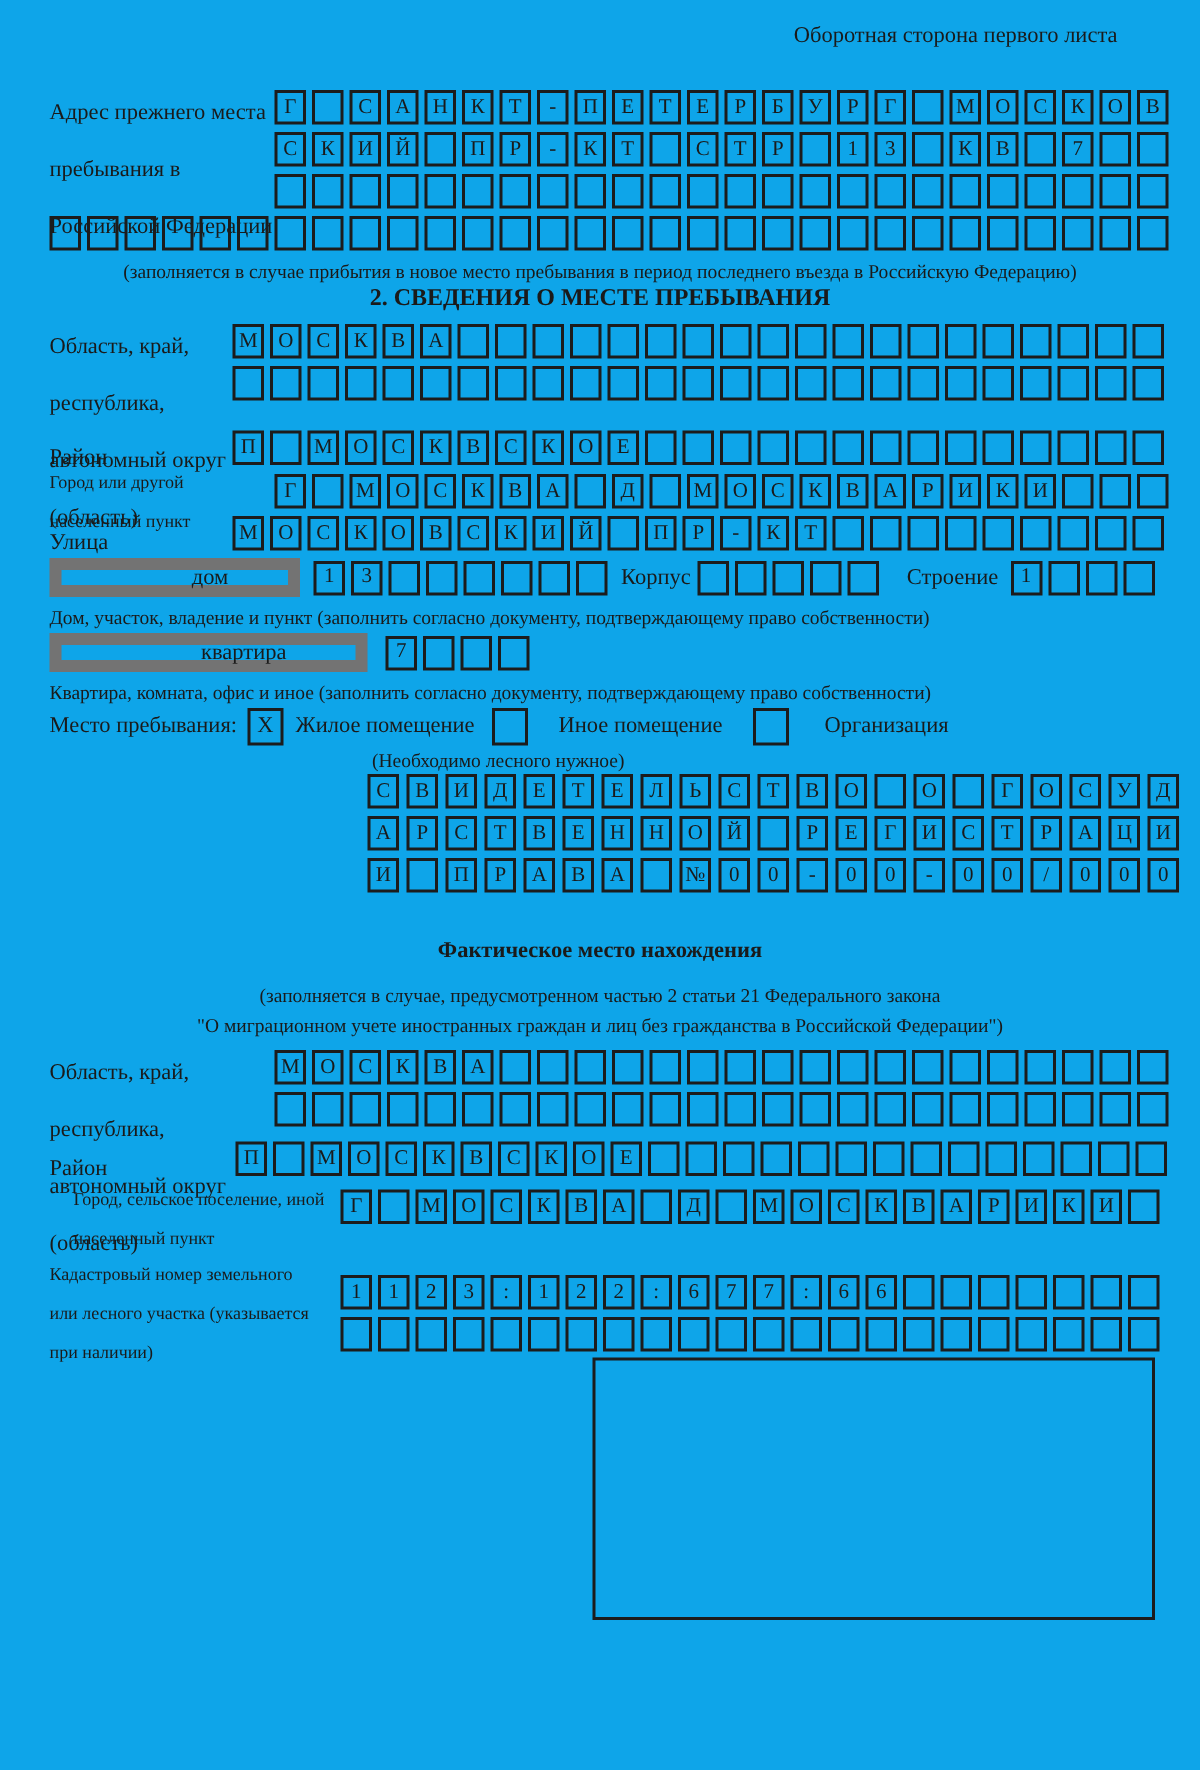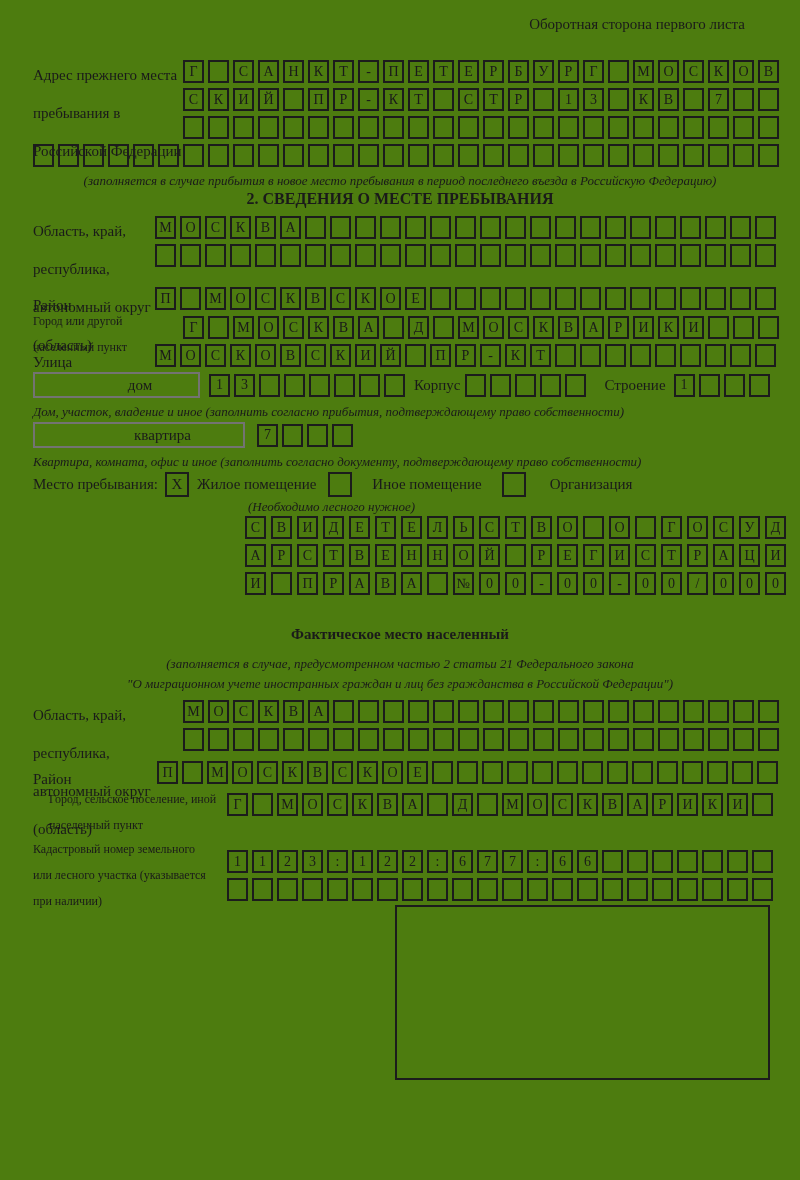--- a/index.html
+++ b/index.html
@@ -1,44 +1,44 @@
 <!DOCTYPE html>
 <html><head>
 <meta charset="utf-8">
 <style>
   html,body{margin:0;padding:0;background:#ffffff;}
   .page{
     position:relative;
     width:800px;height:1180px;
-    background:#4d7c0f;
+    background:#0ea5e9;
     color:#1a1a1a;
     font-family:"Liberation Serif","DejaVu Serif",serif;
     overflow:hidden;
   }
   .abs{position:absolute;}
   .label{font-size:15px;line-height:38px;}
   .label-sm{font-size:12px;line-height:26px;}
-  .note{font-size:13px;line-height:19px;font-style:italic;}
+  .note{font-size:13px;line-height:19px;}
   .center{text-align:center;width:800px;left:0;}
   .header-note{font-size:15px;}
   .section-title{font-size:16px;font-weight:bold;}
   .sub-title{font-size:15px;font-weight:bold;}
   .cells{display:flex;}
   .cell{
     box-sizing:border-box;flex:none;
     width:21px;height:23px;
     border:2px solid #1c1c1c;
     margin-right:4px;
     display:inline-flex;align-items:center;justify-content:center;
     font-size:14px;line-height:1;
   }
   .cells.wide .cell{margin-right:5px;}
   .labelbox{
     box-sizing:border-box;
-    border:2px solid #737373;height:26px;
+    border:8px solid #737373;height:26px;
     display:flex;align-items:center;justify-content:center;
     font-size:15px;flex:none;padding-left:47px;
   }
   .inline-row{display:flex;align-items:center;}
   .checkbox{
     box-sizing:border-box;flex:none;
     width:24px;height:25px;border:2px solid #1c1c1c;
     display:inline-flex;align-items:center;justify-content:center;
     font-size:15px;
   }
@@ -331,21 +331,21 @@
         <span class="cell"></span>
       </div>
     <span class="stay-text" style="margin-left:14px;">Строение</span>
     <div class="cells" style="margin-left:8px;">
         <span class="cell">1</span>
         <span class="cell"></span>
         <span class="cell"></span>
         <span class="cell"></span>
       </div>
   </div>
-  <div class="abs note" style="left:33px;top:402px;">Дом, участок, владение и иное (заполнить согласно прибытия, подтверждающему право собственности)</div>
+  <div class="abs note" style="left:33px;top:402px;">Дом, участок, владение и пункт (заполнить согласно документу, подтверждающему право собственности)</div>
 
   <div class="abs inline-row" style="left:33px;top:422px;">
     <div class="labelbox" style="width:212px;">квартира</div>
     <div class="cells" style="margin-left:12px;">
         <span class="cell">7</span>
         <span class="cell"></span>
         <span class="cell"></span>
         <span class="cell"></span>
       </div>
   </div>
@@ -425,21 +425,21 @@
       <span class="cell">0</span>
       <span class="cell">-</span>
       <span class="cell">0</span>
       <span class="cell">0</span>
       <span class="cell">/</span>
       <span class="cell">0</span>
       <span class="cell">0</span>
       <span class="cell">0</span>
     </div>
 
-  <div class="abs sub-title center" style="top:626px;">Фактическое место населенный</div>
+  <div class="abs sub-title center" style="top:626px;">Фактическое место нахождения</div>
   <div class="abs note center" style="top:654px;">(заполняется в случае, предусмотренном частью 2 статьи 21 Федерального закона</div>
   <div class="abs note center" style="top:674px;">"О миграционном учете иностранных граждан и лиц без гражданства в Российской Федерации")</div>
 
   <div class="abs label" style="left:33px;top:696px;width:152px;">Область, край, республика, автономный округ (область)</div>
   <div class="abs cells" style="left:183px;top:700px;">
       <span class="cell">М</span>
       <span class="cell">О</span>
       <span class="cell">С</span>
       <span class="cell">К</span>
       <span class="cell">В</span>

